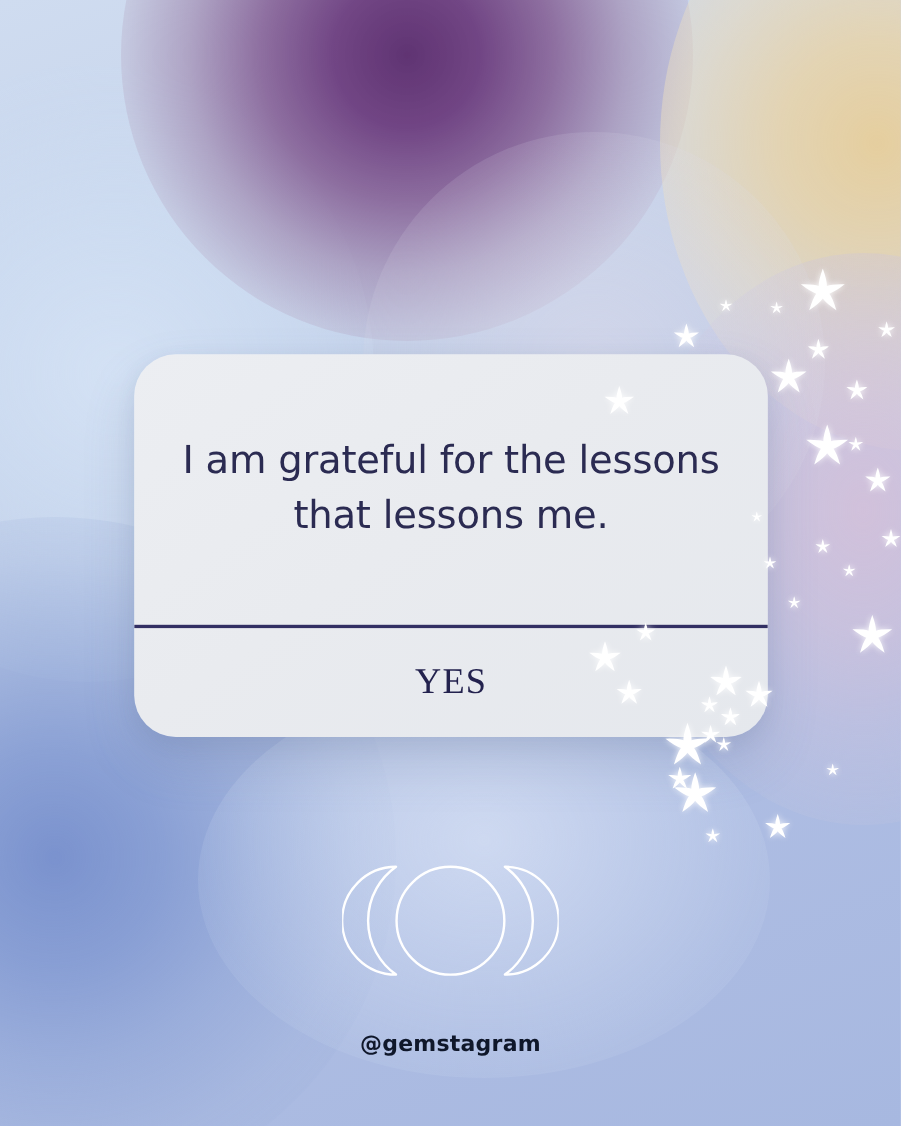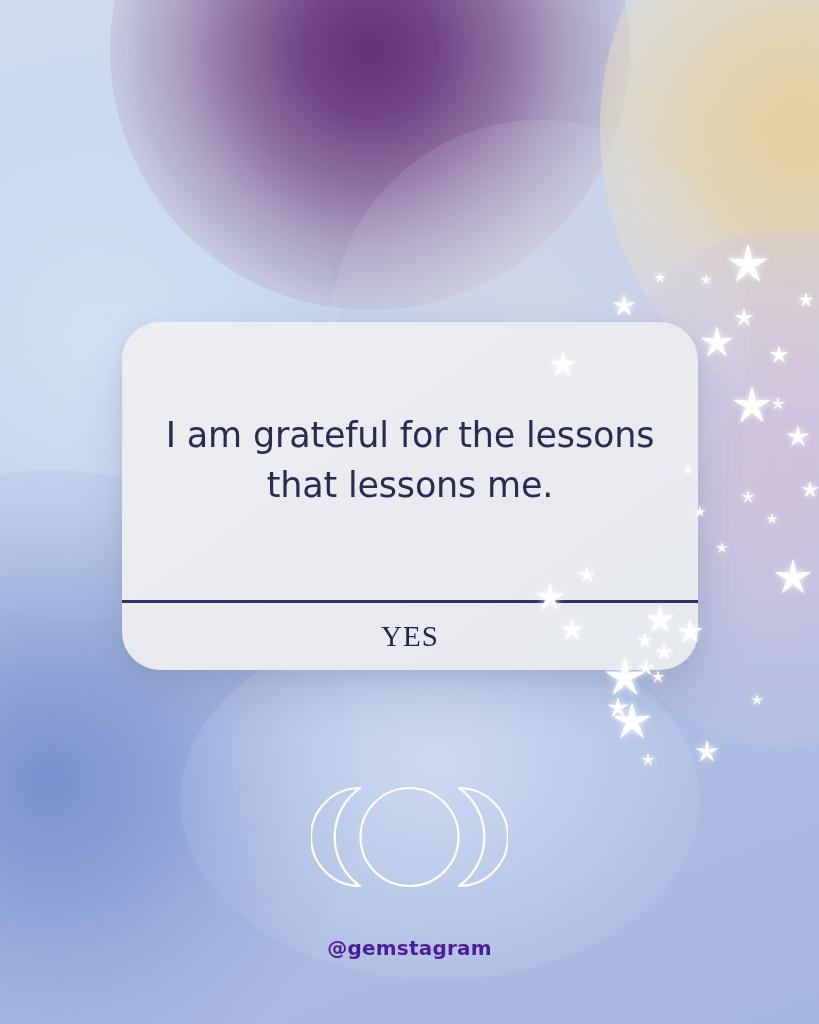--- a/index.html
+++ b/index.html
@@ -115,21 +115,21 @@
                 0 6px 16px rgba(90,105,145,0.10);
     overflow: hidden;
   }
   .card-inner {
     position: absolute;
     inset: 0;
     display: flex;
     flex-direction: column;
   }
   .card-quote-area {
-    height: 278px;
+    height: 246px;
     display: flex;
     align-items: center;
     justify-content: center;
     padding: 0 26px;
     box-sizing: border-box;
   }
   .card-quote {
     margin: 0;
     text-align: center;
     font-family: "DejaVu Sans", "Liberation Sans", sans-serif;
@@ -145,21 +145,21 @@
     background: #322f63;
   }
   .card-answer-area {
     flex: 1;
     display: flex;
     align-items: center;
     justify-content: center;
   }
   .card-answer {
     font-family: "Liberation Serif", "DejaVu Serif", serif;
-    font-size: 29px;
+    font-size: 33px;
     letter-spacing: 1px;
     color: #23224e;
   }
 
   
   .moon-symbol {
     position: absolute;
     left: 311px;
     top: 778px;
     width: 197px;
@@ -171,21 +171,21 @@
   .handle {
     position: absolute;
     left: 0;
     right: 0;
     top: 936px;
     text-align: center;
     font-family: "DejaVu Sans", "Liberation Sans", sans-serif;
     font-size: 20px;
     font-weight: 700;
     letter-spacing: 0.2px;
-    color: #4c1d95;
+    color: #0f172a;
   }
 
   
   .stars { position: absolute; inset: 0; pointer-events: none; }
   .star {
     position: absolute;
     fill: #ffffff;
     filter: drop-shadow(0 0 3px rgba(255,255,255,0.85));
   }
 </style>

